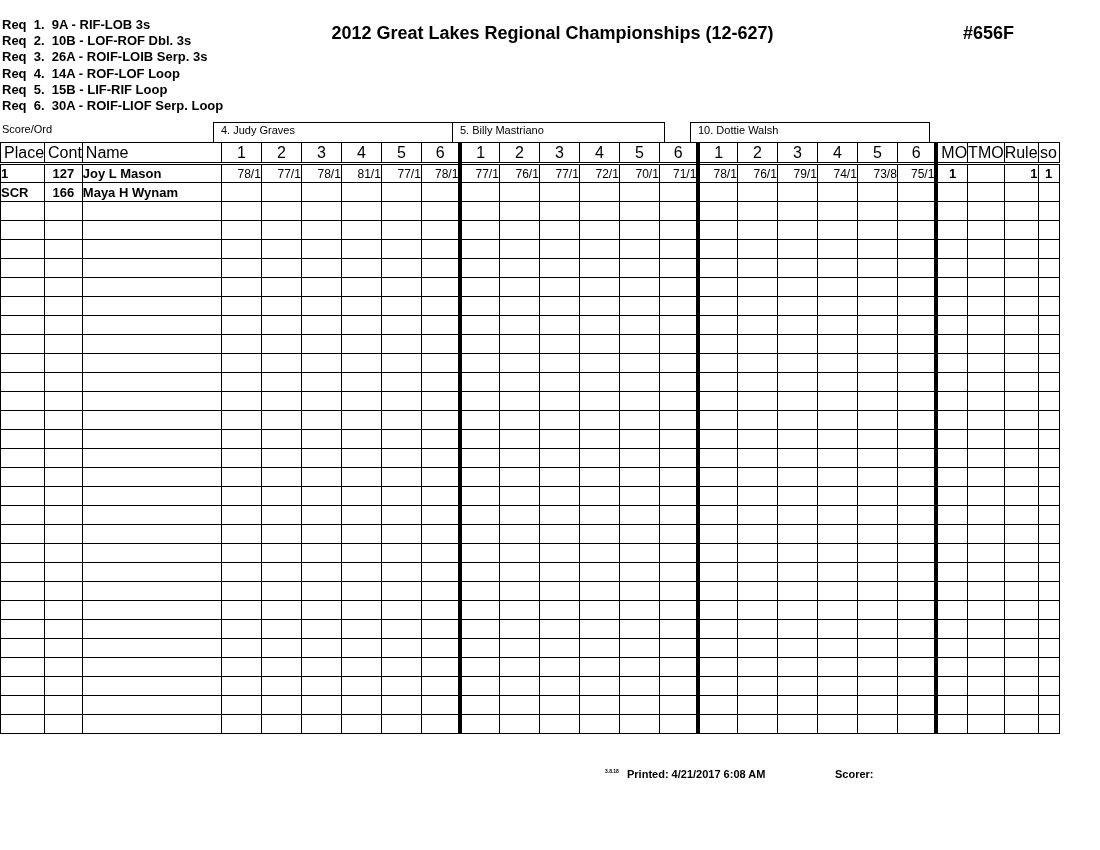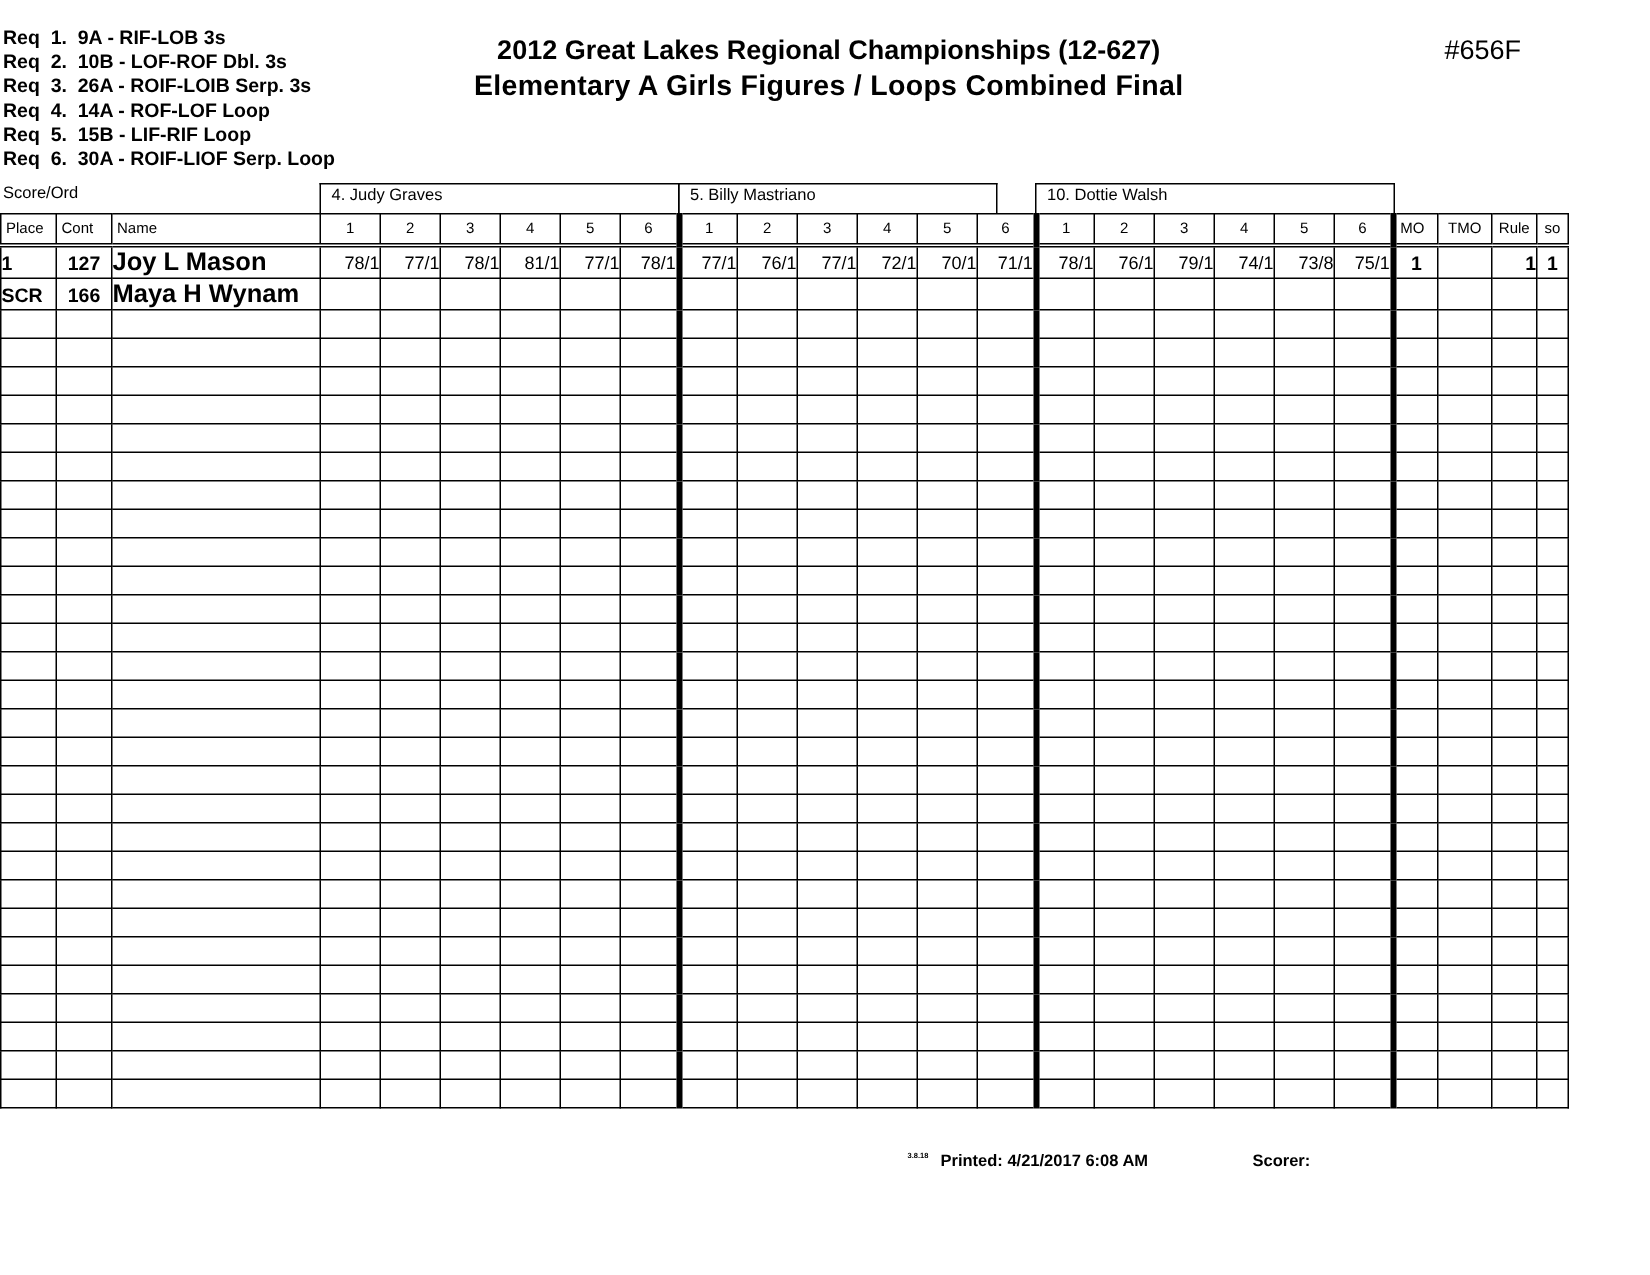--- a/index.html
+++ b/index.html
@@ -11,41 +11,41 @@
   .req-list { left: 2px; top: 17px; font-size: 13px; font-weight: bold; line-height: 16.2px; }
   .req-line { white-space: pre; }
 
   
   .title-block { left: 280px; top: 22px; width: 545px; text-align: center; }
   .t-event { font-size: 18px; font-weight: bold; line-height: 22px; }
   .t-venue { font-size: 14px; line-height: 16px; margin-left: -12px; }
   .t-class { font-size: 19px; font-weight: bold; line-height: 27px; letter-spacing: 0.2px; }
   .t-report { font-size: 17px; line-height: 20px; margin-left: -20px; }
 
-  .event-no { left: 963px; top: 23px; font-size: 18px; font-weight: normal; }
+  .event-no { left: 963px; top: 23px; font-size: 18px; font-weight: bold; }
 
   .score-ord { left: 2px; top: 123px; font-size: 11px; text-align: right; }
 
   
   .judge-box { top: 122px; height: 20px; border: 1px solid #000; border-bottom: none;
                box-sizing: border-box; font-size: 11px; padding: 1px 0 0 7px; }
 
   
   table.grid { position: absolute; left: 0; top: 142px; border-collapse: collapse;
                table-layout: fixed; font-size: 12px; }
   table.grid td, table.grid th { border: 1px solid #000; height: 19px; padding: 0;
                overflow: hidden; white-space: nowrap; box-sizing: border-box; }
-  table.grid th { font-weight: normal; font-size: 10px; text-align: center; }
+  table.grid th { font-weight: normal; font-size: 16px; text-align: center; }
   table.grid th.left { text-align: left; padding-left: 3px; }
   table.grid thead tr th { border-bottom: 3px double #000; height: 21px; }
   td.thick-l, th.thick-l { border-left: 4px solid #000 !important; }
   td.score { font-size: 12px; padding-left: 2px; text-align: right; }
   td.place { font-size: 13px; font-weight: bold; padding-left: 3px; }
   td.cont { font-size: 13px; font-weight: bold; text-align: center; }
-  td.name { font-size: 17px; font-weight: bold; padding-left: 6px; }
+  td.name { font-size: 13px; font-weight: bold; padding-left: 6px; }
   td.num { font-size: 13px; font-weight: bold; text-align: center; }
   td.num-r { font-size: 13px; font-weight: bold; text-align: right; padding-right: 5px; }
 
   .footer-ver { left: 605px; top: 768px; font-size: 5px; font-weight: bold; }
   .footer-printed { left: 627px; top: 768px; font-size: 11px; font-weight: bold; }
   .footer-scorer { left: 835px; top: 768px; font-size: 11px; font-weight: bold; }
 </style>
 </head>
 <body>
 
@@ -53,21 +53,20 @@
   <div class="req-line">Req  1.  9A - RIF-LOB 3s</div>
   <div class="req-line">Req  2.  10B - LOF-ROF Dbl. 3s</div>
   <div class="req-line">Req  3.  26A - ROIF-LOIB Serp. 3s</div>
   <div class="req-line">Req  4.  14A - ROF-LOF Loop</div>
   <div class="req-line">Req  5.  15B - LIF-RIF Loop</div>
   <div class="req-line">Req  6.  30A - ROIF-LIOF Serp. Loop</div>
 </div>
 
 <div class="abs title-block">
   <div class="t-event">2012 Great Lakes Regional Championships (12-627)</div>
-  <div class="t-class">Elementary A Girls Figures / Loops Combined Final</div>
 </div>
 
 <div class="abs event-no">#656F</div>
 
 <div class="abs score-ord">Score/Ord</div>
 
 <div class="abs judge-box" style="left:213px;width:240px;">4.  Judy Graves</div>
 <div class="abs judge-box" style="left:452px;width:213px;">5.  Billy Mastriano</div>
 <div class="abs judge-box" style="left:690px;width:240px;">10.  Dottie Walsh</div>
 

